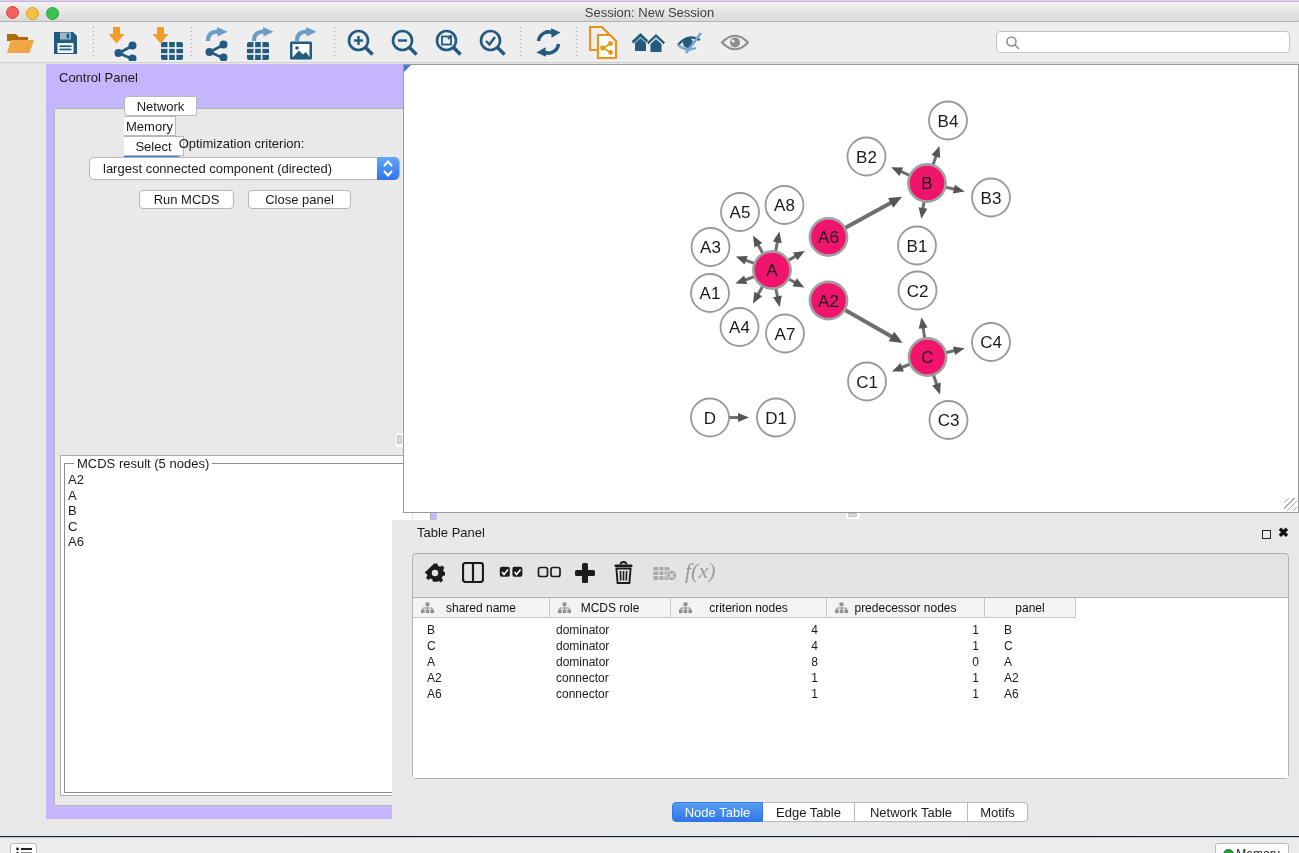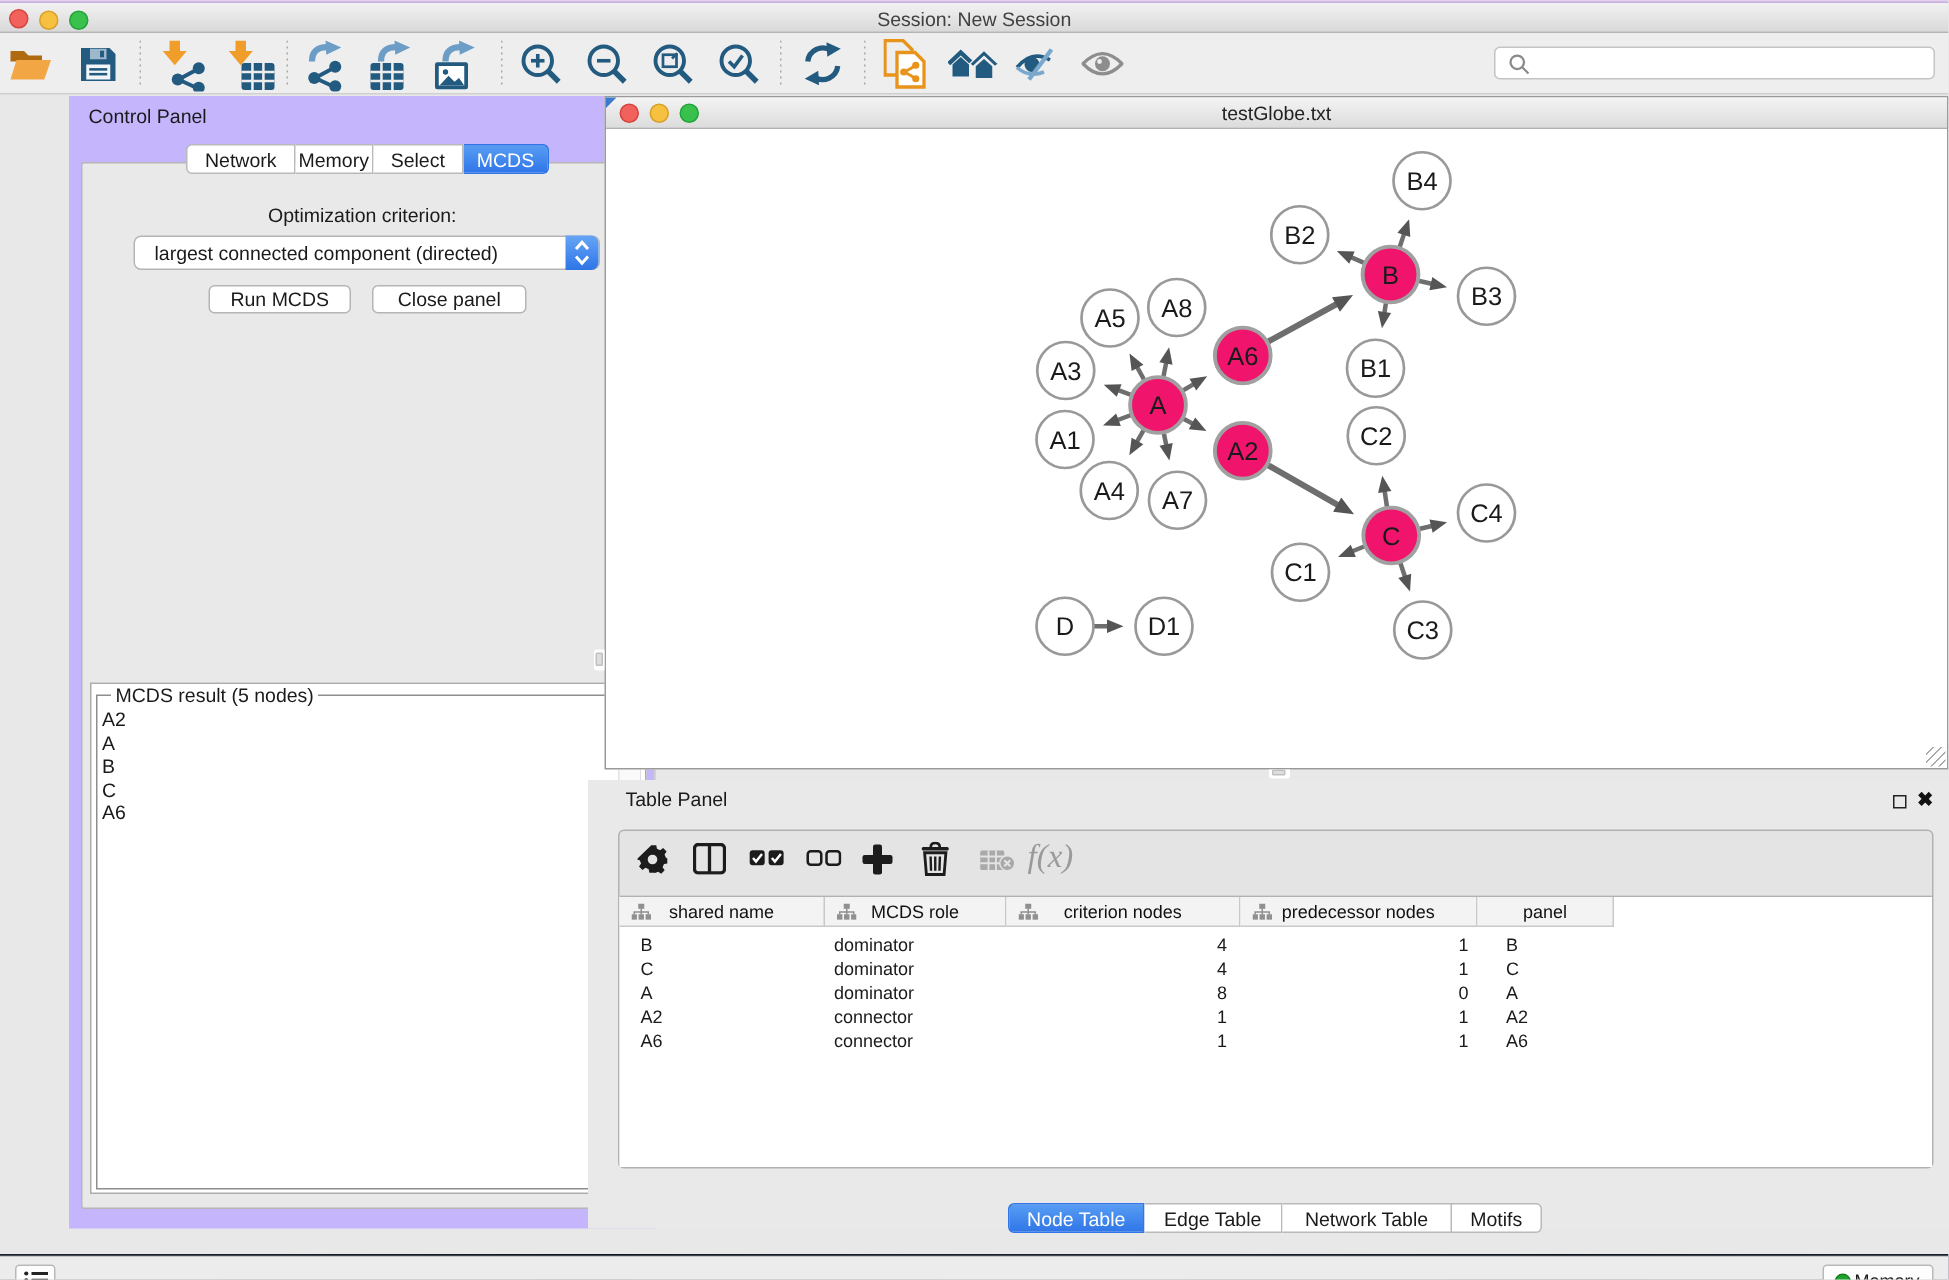--- a/index.html
+++ b/index.html
@@ -246,21 +246,21 @@
       <line x1="10" y1="10" x2="14" y2="14" stroke="#8a8a8a" stroke-width="1.5"></line>
     </svg>
   </div>
 </div>
 
 <div class="abs" id="cpanel">
   <div class="abs" id="cpTitle">Control Panel</div>
   <div class="floatbtn" style="left:361px"></div>
   <div class="closex" style="left:377px">✖</div>
   <div class="abs" id="cpTabsWrap"></div>
-  <div class="tabrow" style="left:78px; top:32px;">
+  <div class="tabrow" style="left:78px; top:32px;flex-direction:column;">
     <div class="tab first" style="width:73px">Network</div>
     <div class="tab" style="width:52px">Memory</div>
     <div class="tab" style="width:60px">Select</div>
     <div class="tab sel last" style="width:57px">MCDS</div>
   </div>
   <div class="abs" id="combo">
       <span>largest connected component (directed)</span>
     <div id="comboBtn">
       <svg width="22" height="23" viewBox="0 0 22 23">
         <path d="M7 9 L11 4.5 L15 9" fill="none" stroke="#fff" stroke-width="2"></path>
@@ -275,26 +275,20 @@
     <div id="resultLine">
         <div id="resultLegend">MCDS result (5 nodes)</div>
       </div>
     <div id="resultItems">A2<br>A<br>B<br>C<br>A6</div>
     <div id="resultScroll"></div>
   </div>
 </div>
 
 <div class="abs" id="netwin">
   <div style="position:absolute;left:0;top:0;width:0;height:0;border-top:7px solid #3c7ad0;border-right:7px solid transparent;z-index:5"></div>
-    <div id="netTitle">
-    <div class="tl r"></div>
-      <div class="tl y"></div>
-      <div class="tl g"></div>
-    <div id="netTitleText">testGlobe.txt</div>
-  </div>
   <svg id="graph" width="894" height="427" style="position:absolute;left:0;top:21px" font-family="Liberation Sans, sans-serif">
 <line x1="368.0" y1="184.0" x2="353.4" y2="157.5" stroke="#6e6e6e" stroke-width="3"></line>
 <polygon points="349.0,149.6 358.3,157.1 350.4,161.4" fill="#555"></polygon>
 <line x1="368.0" y1="184.0" x2="373.7" y2="154.4" stroke="#6e6e6e" stroke-width="3"></line>
 <polygon points="375.4,145.5 377.7,157.2 368.9,155.5" fill="#555"></polygon>
 <line x1="368.0" y1="184.0" x2="340.2" y2="173.6" stroke="#6e6e6e" stroke-width="3"></line>
 <polygon points="331.8,170.5 343.7,170.1 340.5,178.5" fill="#555"></polygon>
 <line x1="368.0" y1="184.0" x2="339.8" y2="194.5" stroke="#6e6e6e" stroke-width="3"></line>
 <polygon points="331.3,197.6 340.1,189.6 343.2,198.0" fill="#555"></polygon>
 <line x1="368.0" y1="184.0" x2="353.3" y2="209.7" stroke="#6e6e6e" stroke-width="3"></line>

